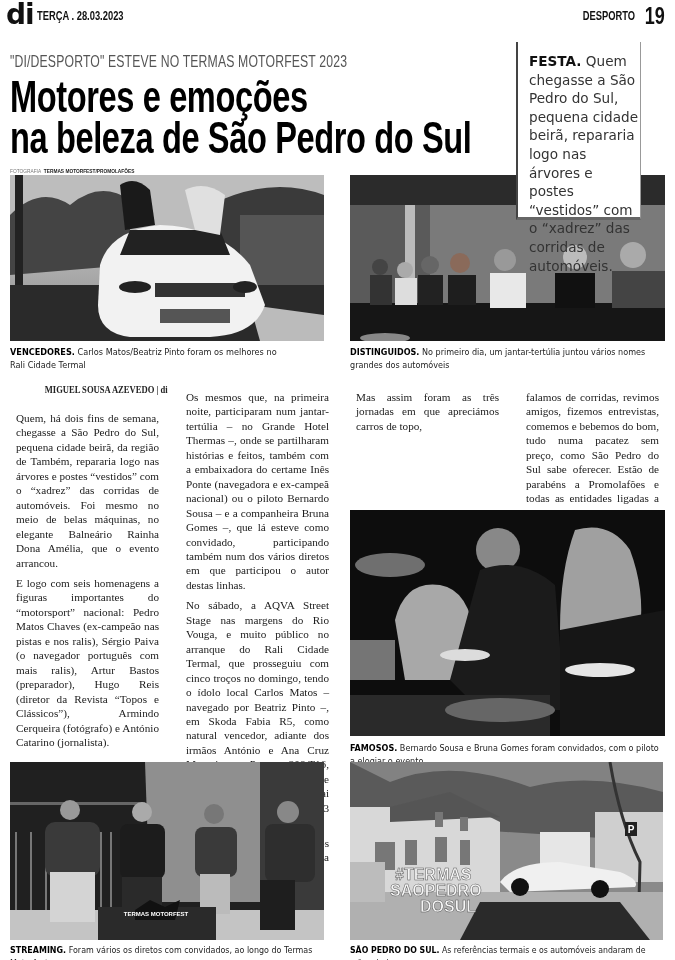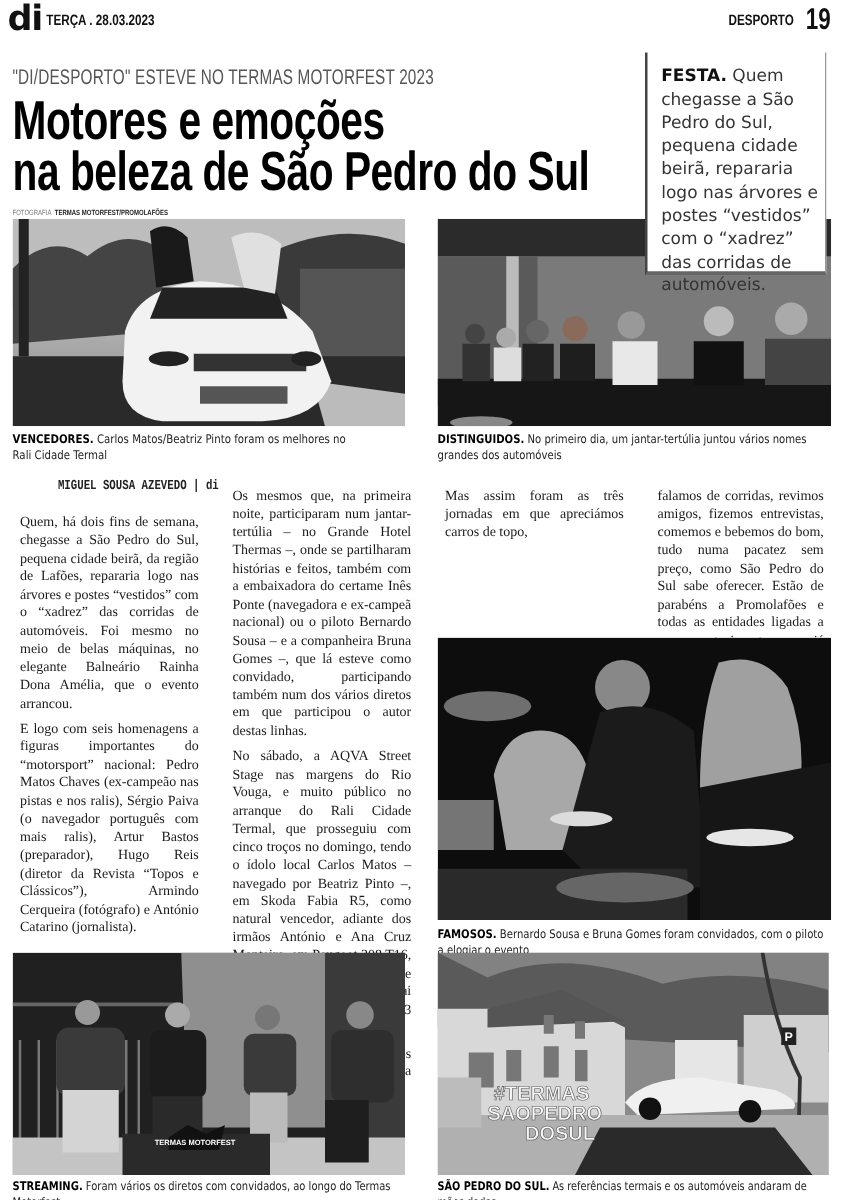--- a/index.html
+++ b/index.html
@@ -8,33 +8,33 @@
 
   .header { position: absolute; top: 0; left: 0; width: 675px; height: 34px; }
   .logo { position: absolute; left: 6px; top: 4px; font-family: "DejaVu Sans", sans-serif; font-weight: 900; font-size: 28px; letter-spacing: -1px; color: #111; line-height: 22px; }
   .date { position: absolute; left: 37px; top: 9px; font-family: "Liberation Sans", sans-serif; font-weight: bold; font-size: 12px; transform: scaleX(0.78); transform-origin: left; color: #111; }
   .section { position: absolute; right: 40px; top: 9px; font-family: "Liberation Sans", sans-serif; font-weight: bold; font-size: 12px; transform: scaleX(0.78); transform-origin: right; color: #111; }
   .pagenum { position: absolute; right: 10px; top: 2px; font-family: "Liberation Sans", sans-serif; font-weight: bold; font-size: 24px; transform: scaleX(0.75); transform-origin: right; color: #111; }
 
   .kicker { position: absolute; left: 10px; top: 52px; font-family: "Liberation Sans", sans-serif; font-size: 17px; color: #555; transform: scaleX(0.72); transform-origin: left; white-space: nowrap; letter-spacing: 0.2px; }
   .headline { position: absolute; left: 10px; top: 76px; font-family: "Liberation Sans", sans-serif; font-weight: bold; font-size: 44px; line-height: 41px; color: #000; transform: scaleX(0.74); transform-origin: left; white-space: nowrap; letter-spacing: -0.5px; }
 
-  .festa { position: absolute; left: 516px; top: 42px; width: 145px; height: 178px; background: #fff; border-left: 2px solid #444; border-right: 1px solid #999; border-bottom: 3px solid #666; padding: 10px 0 0 11px; z-index: 5; font-family: "DejaVu Sans", sans-serif; font-size: 13.6px; line-height: 18.6px; color: #333; }
+  .festa { position: absolute; left: 516px; top: 42px; width: 125px; height: 178px; background: #fff; border-left: 2px solid #444; border-right: 1px solid #999; border-bottom: 3px solid #666; padding: 10px 0 0 11px; z-index: 5; font-family: "DejaVu Sans", sans-serif; font-size: 13.6px; line-height: 18.6px; color: #333; }
   .festa b { color: #111; font-weight: bold; }
 
   .credit { position: absolute; left: 10px; top: 168px; font-family: "Liberation Sans", sans-serif; font-size: 6px; color: #777; transform: scaleX(0.8); transform-origin: left; white-space: nowrap; }
   .credit b { color: #222; font-weight: bold; }
 
   .photo { position: absolute; overflow: hidden; }
   .photo svg { display: block; width: 100%; height: 100%; }
 
   .caption { position: absolute; font-family: "DejaVu Sans", sans-serif; font-size: 9.5px; line-height: 13px; color: #222; transform-origin: left top; }
   .caption b { font-weight: bold; color: #000; }
 
-  .byline { position: absolute; left: 10px; top: 383px; width: 155px; text-align: left; font-family: Liberation Mono, monospace; font-weight: bold; font-size: 11px; color: #222; }
+  .byline { position: absolute; left: 10px; top: 383px; width: 155px; text-align: left; font-family: Liberation Serif, serif; font-weight: bold; font-size: 11px; color: #222; }
   .byline span { display: inline-block; transform: scaleX(0.78); transform-origin: right; white-space: nowrap; }
 
   .col { position: absolute; font-family: "Liberation Serif", serif; font-size: 11.2px; line-height: 14.45px; color: #1a1a1a; text-align: justify; hyphens: manual; }
   .col p { margin: 6px; }
 </style>
 </head>
 <body>
 
 <div class="header">
   <div class="logo">di</div>
@@ -111,21 +111,21 @@
     <ellipse cx="35" cy="163" rx="25" ry="5" fill="#888"></ellipse>
   </svg>
 </div>
 <div class="caption" style="left:350px; top:345px; width:372px; transform:scaleX(0.85);">
   <b>DISTINGUIDOS.</b><span> No primeiro dia, um jantar-tertúlia juntou vários nomes grandes dos automóveis</span>
 </div>
 
 <div class="byline"><span>MIGUEL SOUSA AZEVEDO | di</span></div>
 
 <div class="col" style="left:10px; top:405px; width:155px;">
-  <p>Quem, há dois fins de semana, chegasse a São Pedro do Sul, pequena cidade beirã, da região de Lafões, repararia logo nas árvores e postes “vestidos” com o “xadrez” das corridas de automóveis. Foi mesmo no meio de belas máquinas, no elegante Balneário Rainha Dona Amélia, que o evento arrancou.</p>
+  <p>Quem, há dois fins de semana, chegasse a São Pedro do Sul, pequena cidade beirã, da região de Também, repararia logo nas árvores e postes “vestidos” com o “xadrez” das corridas de automóveis. Foi mesmo no meio de belas máquinas, no elegante Balneário Rainha Dona Amélia, que o evento arrancou.</p>
   <p>E logo com seis homenagens a figuras importantes do “motorsport” nacional: Pedro Matos Chaves (ex-campeão nas pistas e nos ralis), Sérgio Paiva (o navegador português com mais ralis), Artur Bastos (preparador), Hugo Reis (diretor da Revista “Topos e Clássicos”), Armindo Cerqueira (fotógrafo) e António Catarino (jornalista).</p>
 </div>
 
 <div class="col" style="left:180px; top:384px; width:155px;">
   <p>Os mesmos que, na primeira noite, participaram num jantar-tertúlia – no Grande Hotel Thermas –, onde se partilharam histórias e feitos, também com a embaixadora do certame Inês Ponte (navegadora e ex-campeã nacional) ou o piloto Bernardo Sousa – e a companheira Bruna Gomes –, que lá esteve como convidado, participando também num dos vários diretos em que participou o autor destas linhas.</p>
   <p>No sábado, a AQVA Street Stage nas margens do Rio Vouga, e muito público no arranque do Rali Cidade Termal, que prosseguiu com cinco troços no domingo, tendo o ídolo local Carlos Matos – navegado por Beatriz Pinto –, em Skoda Fabia R5, como natural vencedor, adiante dos irmãos António e Ana Cruz Monteiro, em Peugeot 208 T16, e do espetacular espanhol Jorge Perez, a correr com Unai Conde, num Porsche 991 GT3 Cup.</p>
   <p>Também no domingo, os Clássicos “invadiram” a zona para um Pas-</p>
 </div>
 
 <div class="col" style="left:350px; top:384px; width:155px;">

